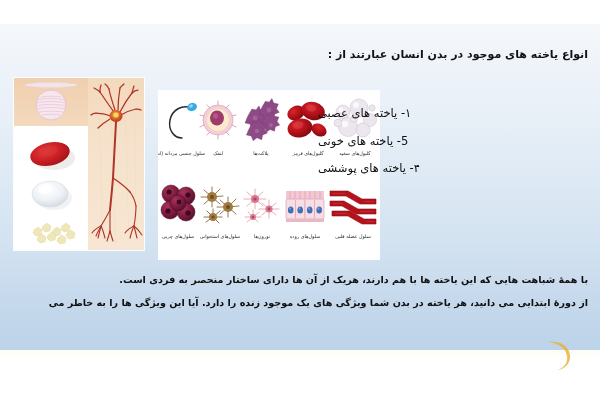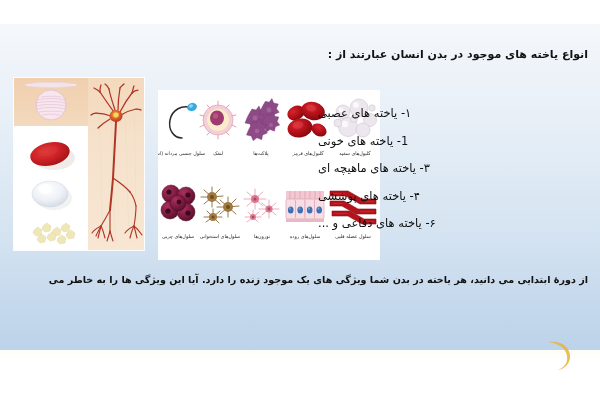--- a/index.html
+++ b/index.html
@@ -629,27 +629,26 @@
         </div>
         <div class="diag-label">سلول‌های چربی</div>
       </div>
     </div>
   </div>
 
   <div class="title">انواع یاخته های موجود در بدن انسان عبارتند از :</div>
 
   <ul class="list">
     <li>۱- یاخته های عصبی</li>
-    <li>1- یاخته های خونی</li>
-    <li>۳- یاخته های ماهیچه ای</li>
+    <li>5- یاخته های خونی</li>
     <li>۴- یاخته های پوششی</li>
-    <li>۶- یاخته های دفاعی و ...</li>
   </ul>
 
   <div class="para">
+    <p>با همهٔ شباهت هایی که این یاخته ها با هم دارند، هریک از آن ها دارای ساختار منحصر به فردی است.</p>
     <p>از دورهٔ ابتدایی می دانید، هر یاخته در بدن شما ویژگی های یک موجود زنده را دارد. آیا این ویژگی ها را به خاطر می</p>
   </div>
 
   <div class="watermark">
     <div class="wm-text">Gama</div>
     <svg class="wm-swoosh" viewBox="0 0 30 34">
       <path d="M4 4 C18 2 27 10 26 20 C25 27 20 31 14 32 C21 29 24 24 23 18 C22 10 14 5 4 4 Z" fill="#e8b33c" opacity="0.85"></path>
     </svg>
   </div>
 

